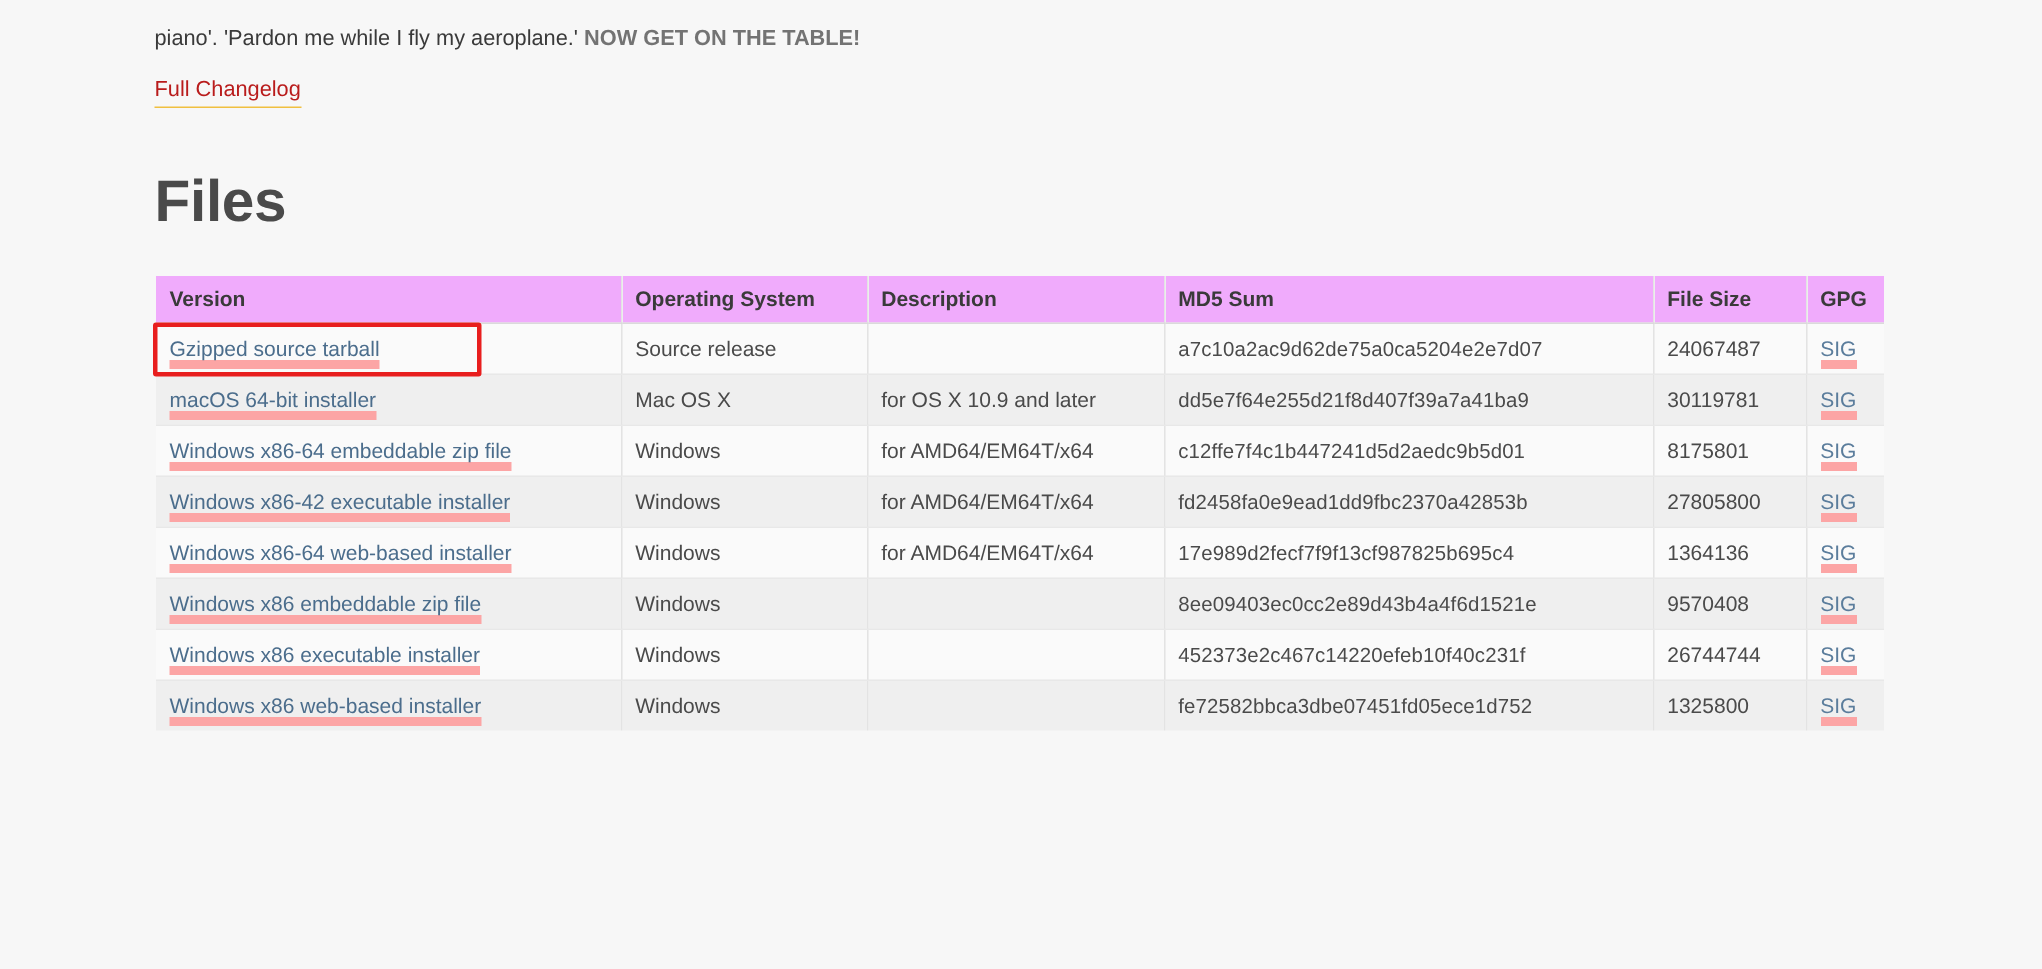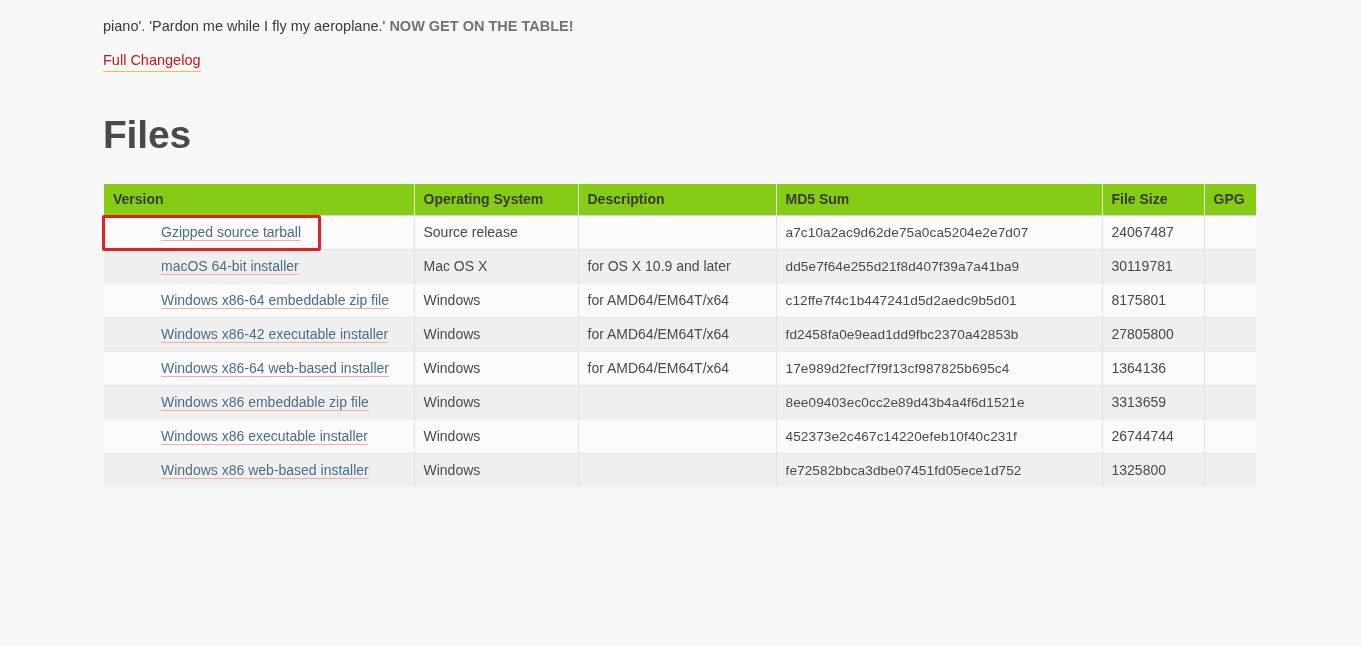--- a/index.html
+++ b/index.html
@@ -86,21 +86,21 @@
     border-right: 1px solid #e3e3e3;
     box-sizing: border-box;
     overflow: hidden;
     white-space: nowrap;
   }
   table.files-table th:last-child,
   table.files-table td:last-child {
     border-right: none;
   }
   table.files-table thead th {
-    background: #84cc16;
+    background: #f0abfc;
     font-weight: bold;
     color: #3a3a3a;
     font-size: 14px;
     height: 31px;
     border-bottom: 1px solid #dadada;
   }
   table.files-table tbody tr:nth-child(odd) { background: #fafafa; }
   table.files-table tbody tr:nth-child(even) { background: #efefef; }
   table.files-table tbody td {
     color: #4a4a4a;
@@ -112,24 +112,23 @@
   col.c-version { width: 310px; }
   col.c-os      { width: 164px; }
   col.c-desc    { width: 198px; }
   col.c-md5     { width: 326px; }
   col.c-size    { width: 102px; }
   col.c-gpg     { width: 52px; }
 
   a.file-link, a.sig-link {
     color: #4b6d8c;
     text-decoration: none;
-    border-bottom: 1px solid #fca5a5;
+    border-bottom: 6px solid #fca5a5;
     cursor: pointer;
     font-size: 14px;
-    margin-left: 48px;
   }
   a.sig-link { color: #5b7d9c; }
 
   .md5-cell { font-size: 13.6px; letter-spacing: 0.1px; }
   .size-cell { font-size: 14px; }
 
   
   .highlight-box {
     position: absolute;
     left: 102px;
@@ -213,21 +212,21 @@
             <td>for AMD64/EM64T/x64</td>
             <td class="md5-cell">17e989d2fecf7f9f13cf987825b695c4</td>
             <td class="size-cell">1364136</td>
             <td><a class="sig-link" href="#">SIG</a></td>
           </tr>
           <tr>
             <td><a class="file-link" href="#">Windows x86 embeddable zip file</a></td>
             <td>Windows</td>
             <td></td>
             <td class="md5-cell">8ee09403ec0cc2e89d43b4a4f6d1521e</td>
-            <td class="size-cell">3313659</td>
+            <td class="size-cell">9570408</td>
             <td><a class="sig-link" href="#">SIG</a></td>
           </tr>
           <tr>
             <td><a class="file-link" href="#">Windows x86 executable installer</a></td>
             <td>Windows</td>
             <td></td>
             <td class="md5-cell">452373e2c467c14220efeb10f40c231f</td>
             <td class="size-cell">26744744</td>
             <td><a class="sig-link" href="#">SIG</a></td>
           </tr>

